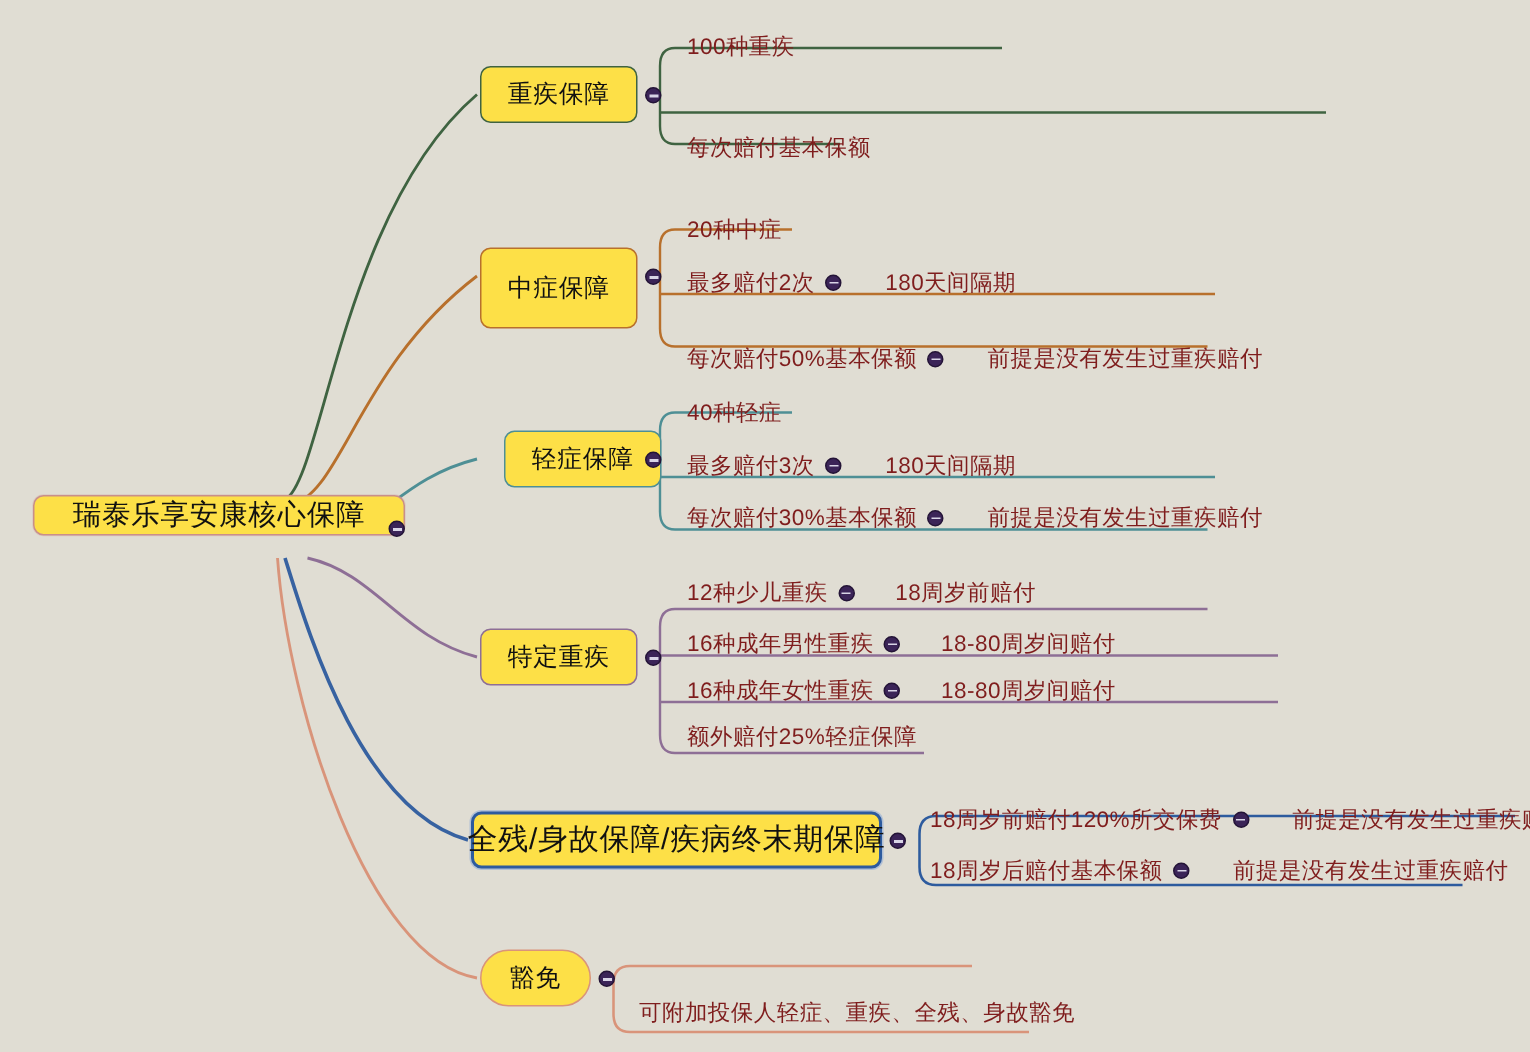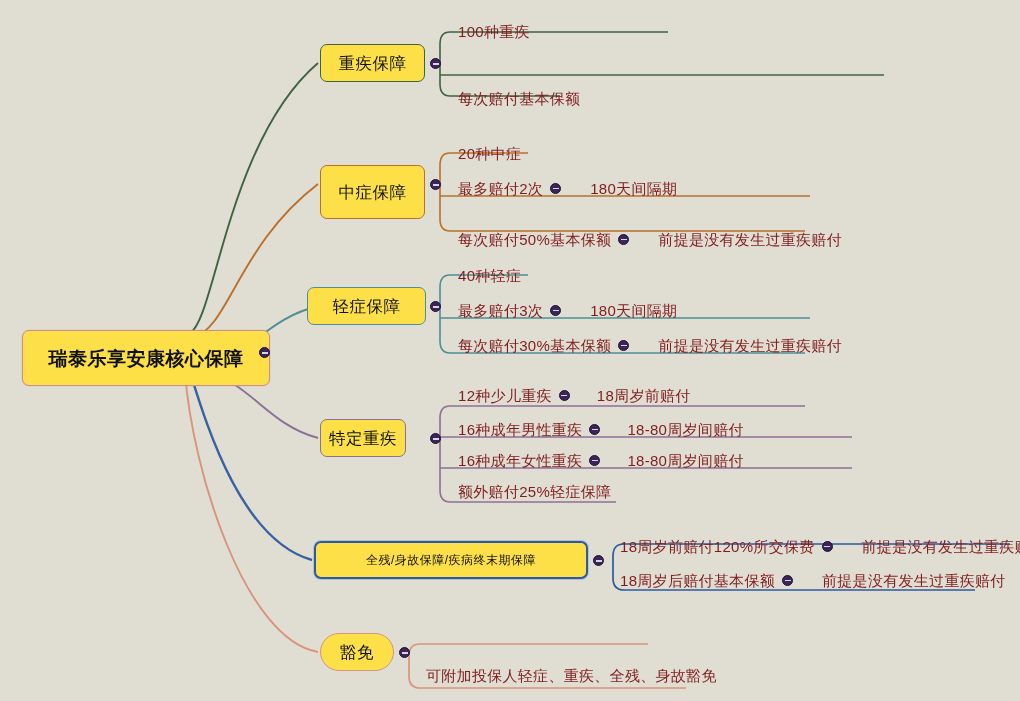--- a/index.html
+++ b/index.html
@@ -53,21 +53,21 @@
   .node.b-teal   { border-color: #4e8f95; }
   .node.b-purple { border-color: #8e6f96; }
   .node.b-blue   { border-color: #2d5b9e; border-width: 2px; box-shadow: 0 0 0 1px rgba(140,170,215,0.55); }
   .node.b-salmon { border-color: #d9947a; border-radius: 19px; }
 
   .node-label {
     font-size: 16.5px;
     line-height: 1;
   }
   .node.root .node-label { font-size: 19px; }
-  .node.wide .node-label { font-size: 12px; }
+  .node.wide .node-label { font-size: 20px; }
 
   
   .leaf {
     position: absolute;
     display: flex;
     align-items: center;
     white-space: nowrap;
     font-size: 15px;
     color: #7f1d1d;
     letter-spacing: 0.3px;
@@ -138,21 +138,21 @@
 
     <path d="M 805 406 L 450 406 Q 440 406 440 418 L 440 490 Q 440 502 450 502 L 616 502" stroke="#8e6f96" stroke-width="1.6" fill="none"></path>
     <line x1="440" y1="437" x2="852" y2="437" stroke="#8e6f96" stroke-width="1.6"></line>
     <line x1="440" y1="468" x2="852" y2="468" stroke="#8e6f96" stroke-width="1.6"></line>
 
     <path d="M 1010 544 L 624 544 Q 613 544 613 556 L 613 578 Q 613 590 624 590 L 975 590" stroke="#2d5b9e" stroke-width="1.7" fill="none"></path>
 
     <path d="M 648 644 L 420 644 Q 409 644 409 656 L 409 676 Q 409 688 420 688 L 686 688" stroke="#d9947a" stroke-width="1.7" fill="none"></path>
   </svg>
 
-  <div class="node root" style="left:22px; top:330px; width:248px; height:56px;font-weight:bold;">
+  <div class="node root" style="left:22px; top:330px; width:248px; height:27px;">
     <span class="node-label">瑞泰乐享安康核心保障</span>
   </div>
   <span class="bullet" style="left:259px; top:347px;"></span>
 
   <div class="node b-green" style="left:320px; top:44px; width:105px; height:38px;">
     <span class="node-label">重疾保障</span>
   </div>
   <span class="bullet" style="left:430px; top:58px;"></span>
 
   <div class="leaf" style="left:458px; top:21px;">
@@ -176,42 +176,42 @@
     <span class="gap" style="width:22px;"></span>
     <span class="txt">180天间隔期</span>
   </div>
   <div class="leaf" style="left:458px; top:213px;margin-top:16px;">
     <span class="txt">每次赔付50%基本保额</span>
     <span class="bullet inline"></span>
     <span class="gap" style="width:22px;"></span>
     <span class="txt">前提是没有发生过重疾赔付</span>
   </div>
 
-  <div class="node b-teal" style="left:307px; top:287px; width:119px; height:38px;text-align:right;">
+  <div class="node b-teal" style="left:336px; top:287px; width:105px; height:38px;text-align:right;">
     <span class="node-label">轻症保障</span>
   </div>
   <span class="bullet" style="left:430px; top:301px;"></span>
 
   <div class="leaf" style="left:458px; top:265px;">
     <span class="txt">40种轻症</span>
   </div>
   <div class="leaf" style="left:458px; top:300px;">
     <span class="txt">最多赔付3次</span>
     <span class="bullet inline"></span>
     <span class="gap" style="width:22px;"></span>
     <span class="txt">180天间隔期</span>
   </div>
   <div class="leaf" style="left:458px; top:335px;">
     <span class="txt">每次赔付30%基本保额</span>
     <span class="bullet inline"></span>
     <span class="gap" style="width:22px;"></span>
     <span class="txt">前提是没有发生过重疾赔付</span>
   </div>
 
-  <div class="node b-purple" style="left:320px; top:419px; width:86px; height:38px;">
+  <div class="node b-purple" style="left:320px; top:419px; width:105px; height:38px;">
     <span class="node-label">特定重疾</span>
   </div>
   <span class="bullet" style="left:430px; top:433px;"></span>
 
   <div class="leaf" style="left:458px; top:385px;">
     <span class="txt">12种少儿重疾</span>
     <span class="bullet inline"></span>
     <span class="gap" style="width:20px;"></span>
     <span class="txt">18周岁前赔付</span>
   </div>

